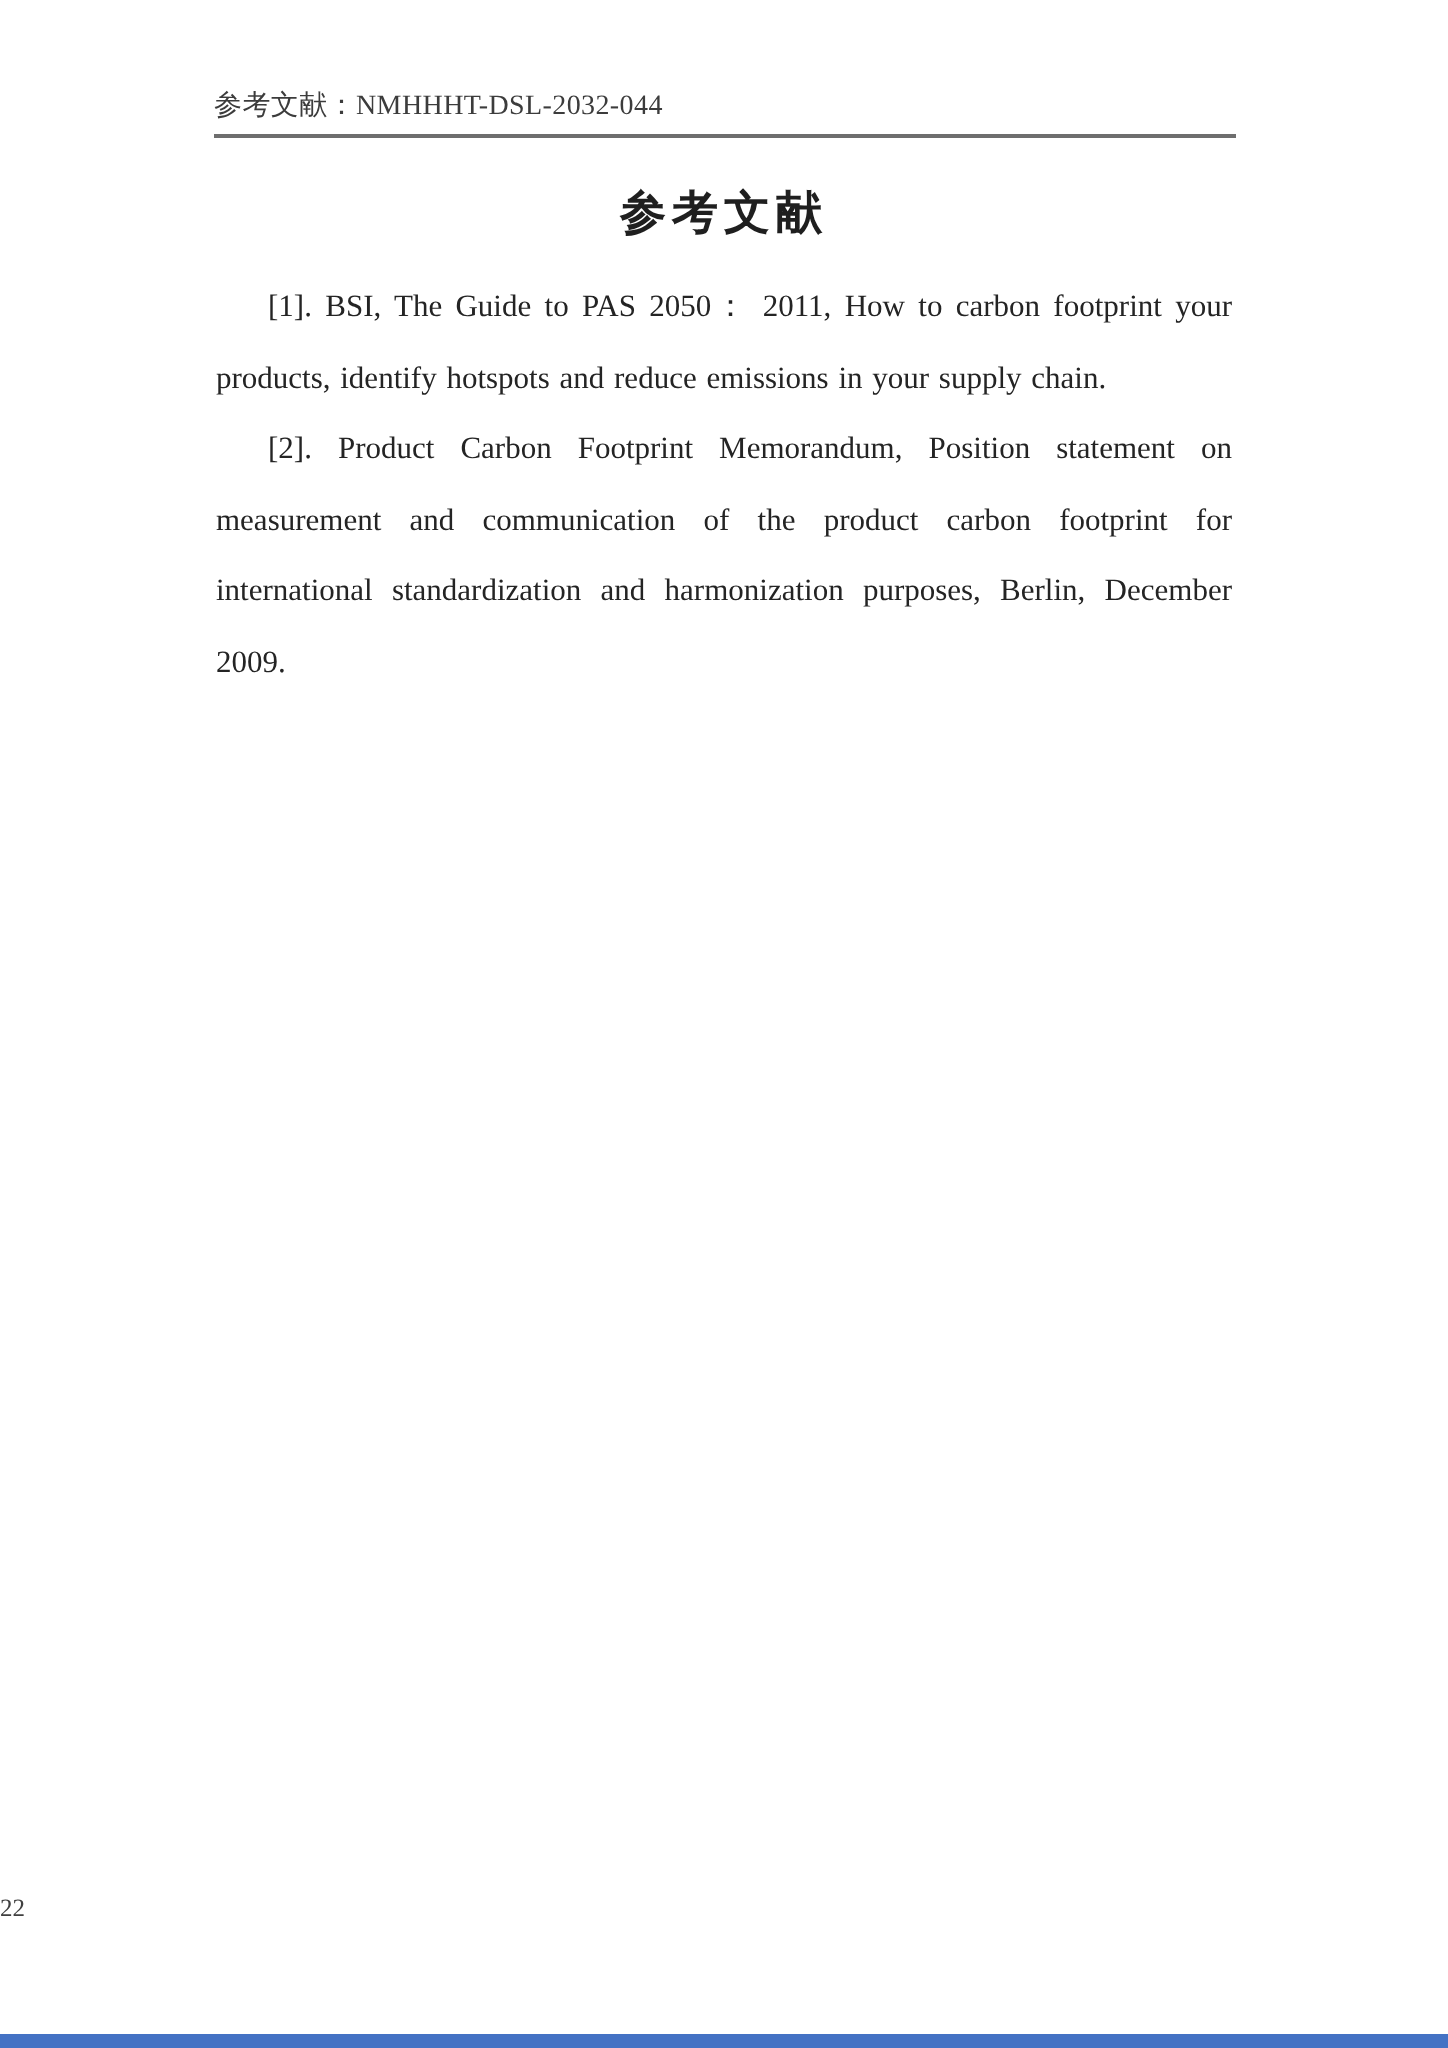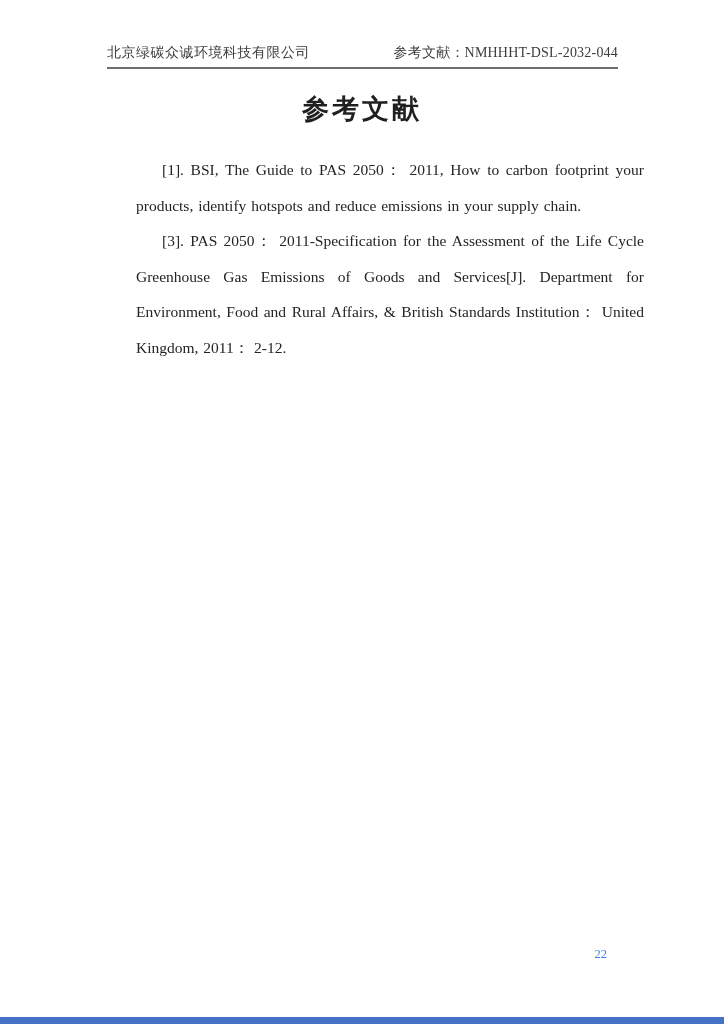--- a/index.html
+++ b/index.html
@@ -44,77 +44,75 @@
     height: 0;
     border-top: 2px solid #6e6e6e;
   }
   .page-title {
     position: absolute;
     top: 91px;
     left: 0;
     width: 724px;
     margin: 0;
     text-align: center;
-    font-size: 27px;
+    font-size: 23px;
     font-weight: bold;
     letter-spacing: 3px;
     color: #1f1f1f;
   }
   .refs {
     position: absolute;
-    top: 152px;
+    top: 136px;
     left: 108px;
     width: 508px;
-    margin-left: 28px;
   }
   .ref {
     margin: 0;
     font-size: 15.5px;
     line-height: 35.6px;
     text-align: justify;
     text-indent: 26px;
     color: #242424;
     word-spacing: 1px;
   }
   .page-number {
     position: absolute;
     bottom: 62px;
     left: 0;
     width: 607px;
-    text-align: right;
+    text-align: left;
     font-size: 12.5px;
-    color: #3b82f6;
+    color: #404040;
   }
   .footer-bar {
     position: absolute;
     bottom: 0;
     left: 0;
     width: 724px;
     height: 7px;
     background: #4472c4;
   }
 </style>
 </head>
 <body>
 
 <div class="page">
 
   <div class="header">
-    <span>北京绿碳众诚环境科技有限公司</span>
     <span class="doc-no">
       <span>参考文献：</span><span>NMHHHT-DSL-2032-044</span>
     </span>
   </div>
 
   <div class="header-rule"></div>
 
   <h1 class="page-title">参考文献</h1>
 
   <div class="refs">
     <p class="ref">[1]. BSI, The Guide to PAS 2050： 2011, How to carbon footprint your products, identify hotspots and reduce emissions in your supply chain.</p>
-    <p class="ref">[3]. PAS 2050： 2011-Specification for the Assessment of the Life Cycle Greenhouse Gas Emissions of Goods and Services[J]. Department for Environment, Food and Rural Affairs, &amp; British Standards Institution： United Kingdom, 2011： 2-12.</p>
+    <p class="ref">[2]. Product Carbon Footprint Memorandum, Position statement on measurement and communication of the product carbon footprint for international standardization and harmonization purposes, Berlin, December 2009.</p>
   </div>
 
   <div class="page-number">22</div>
 
   <div class="footer-bar" style="background-color: rgb(68, 114, 196);"></div>
 
 </div>
 
 </body></html>

